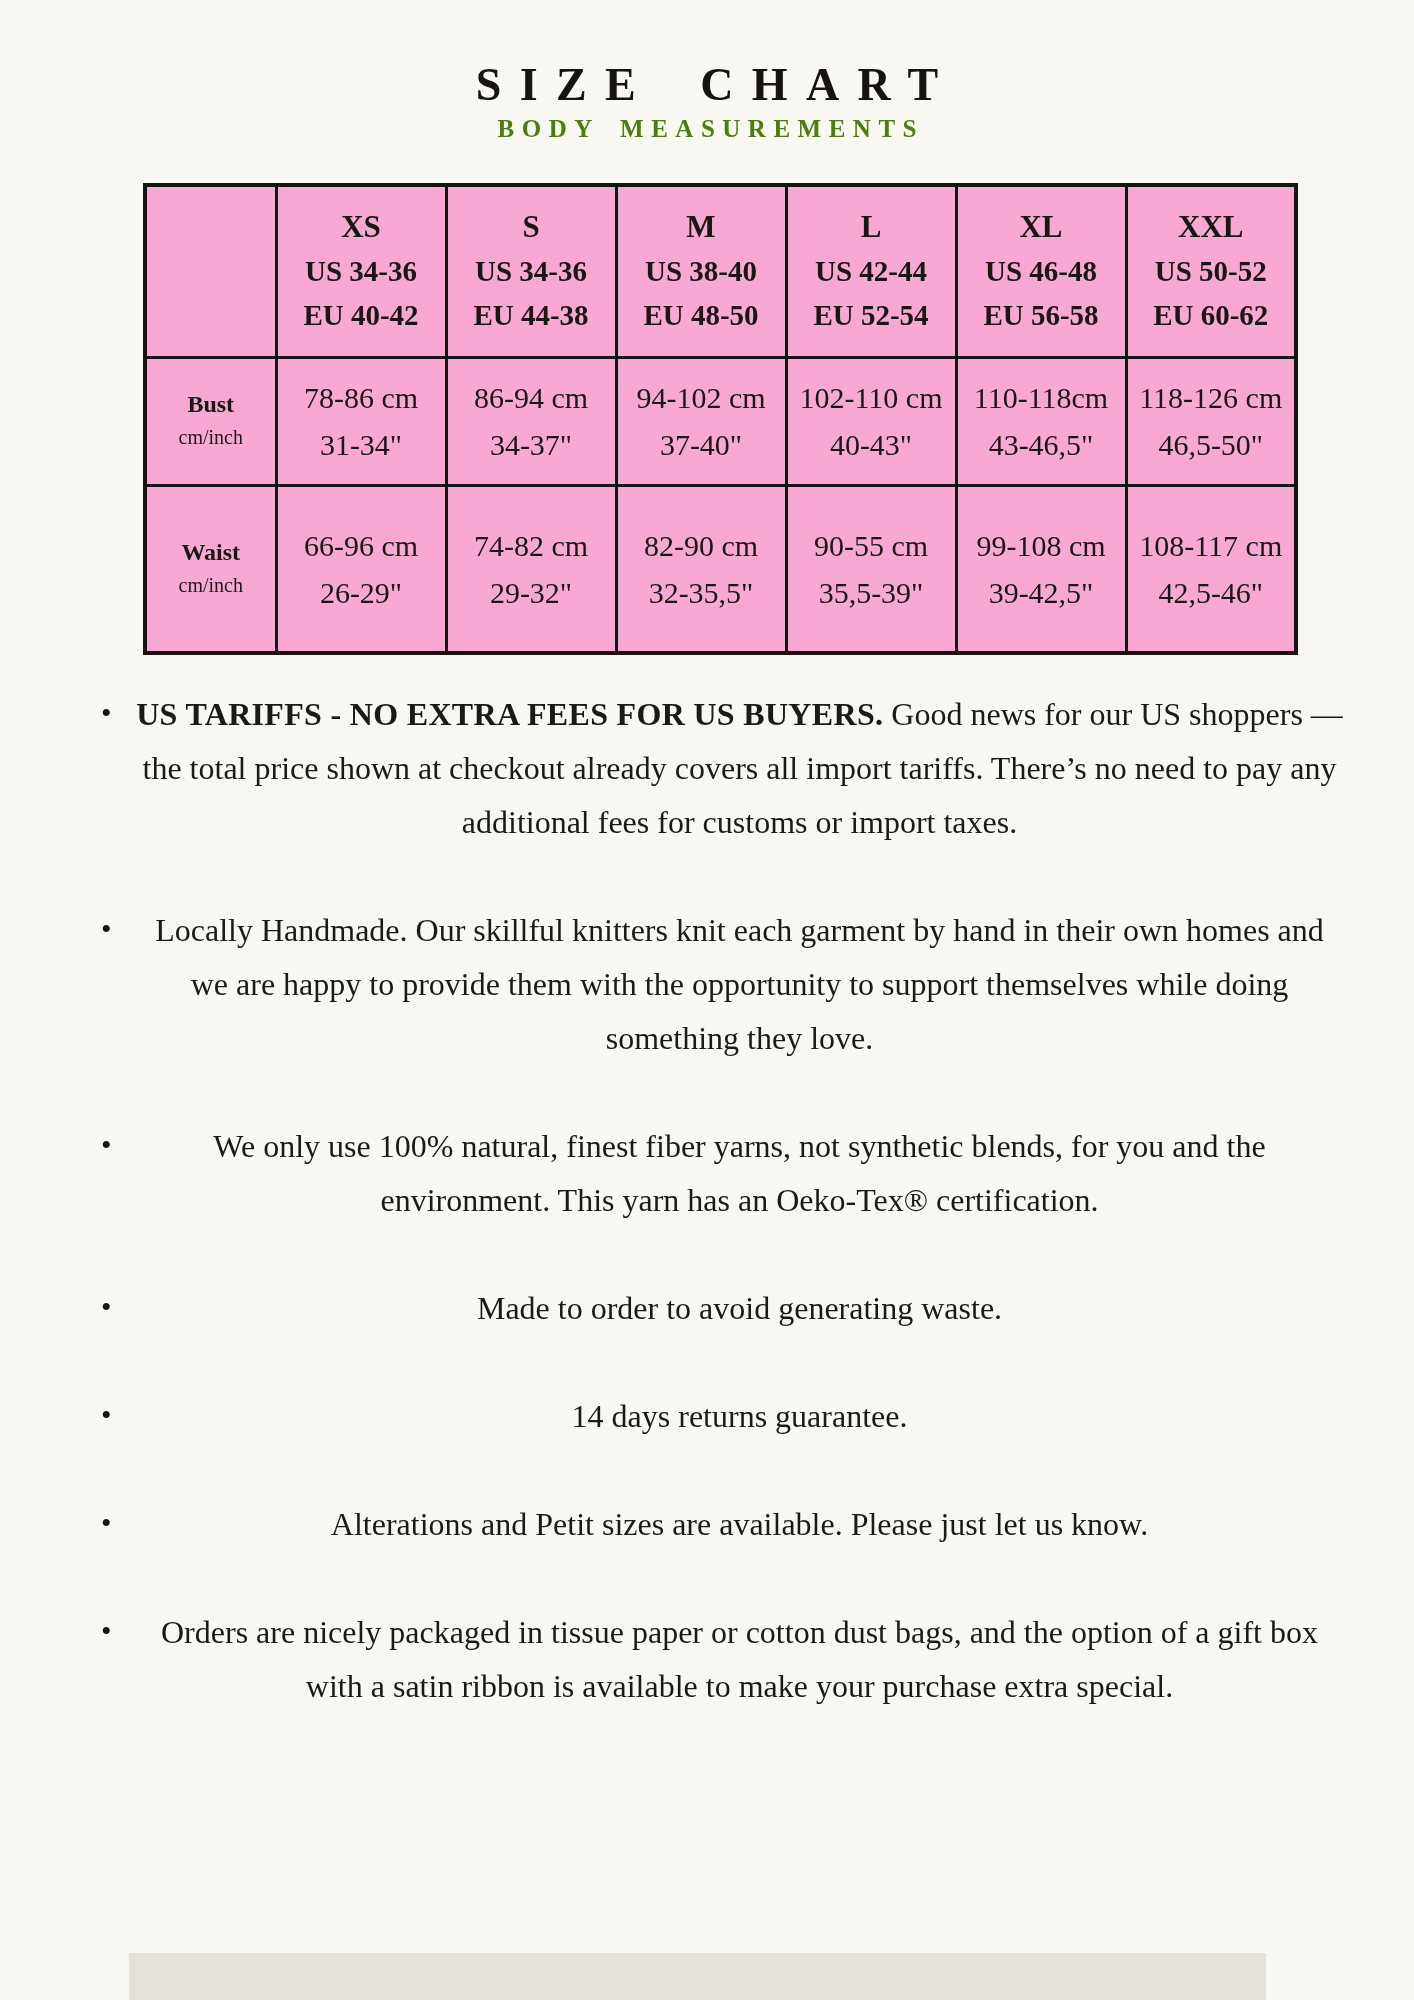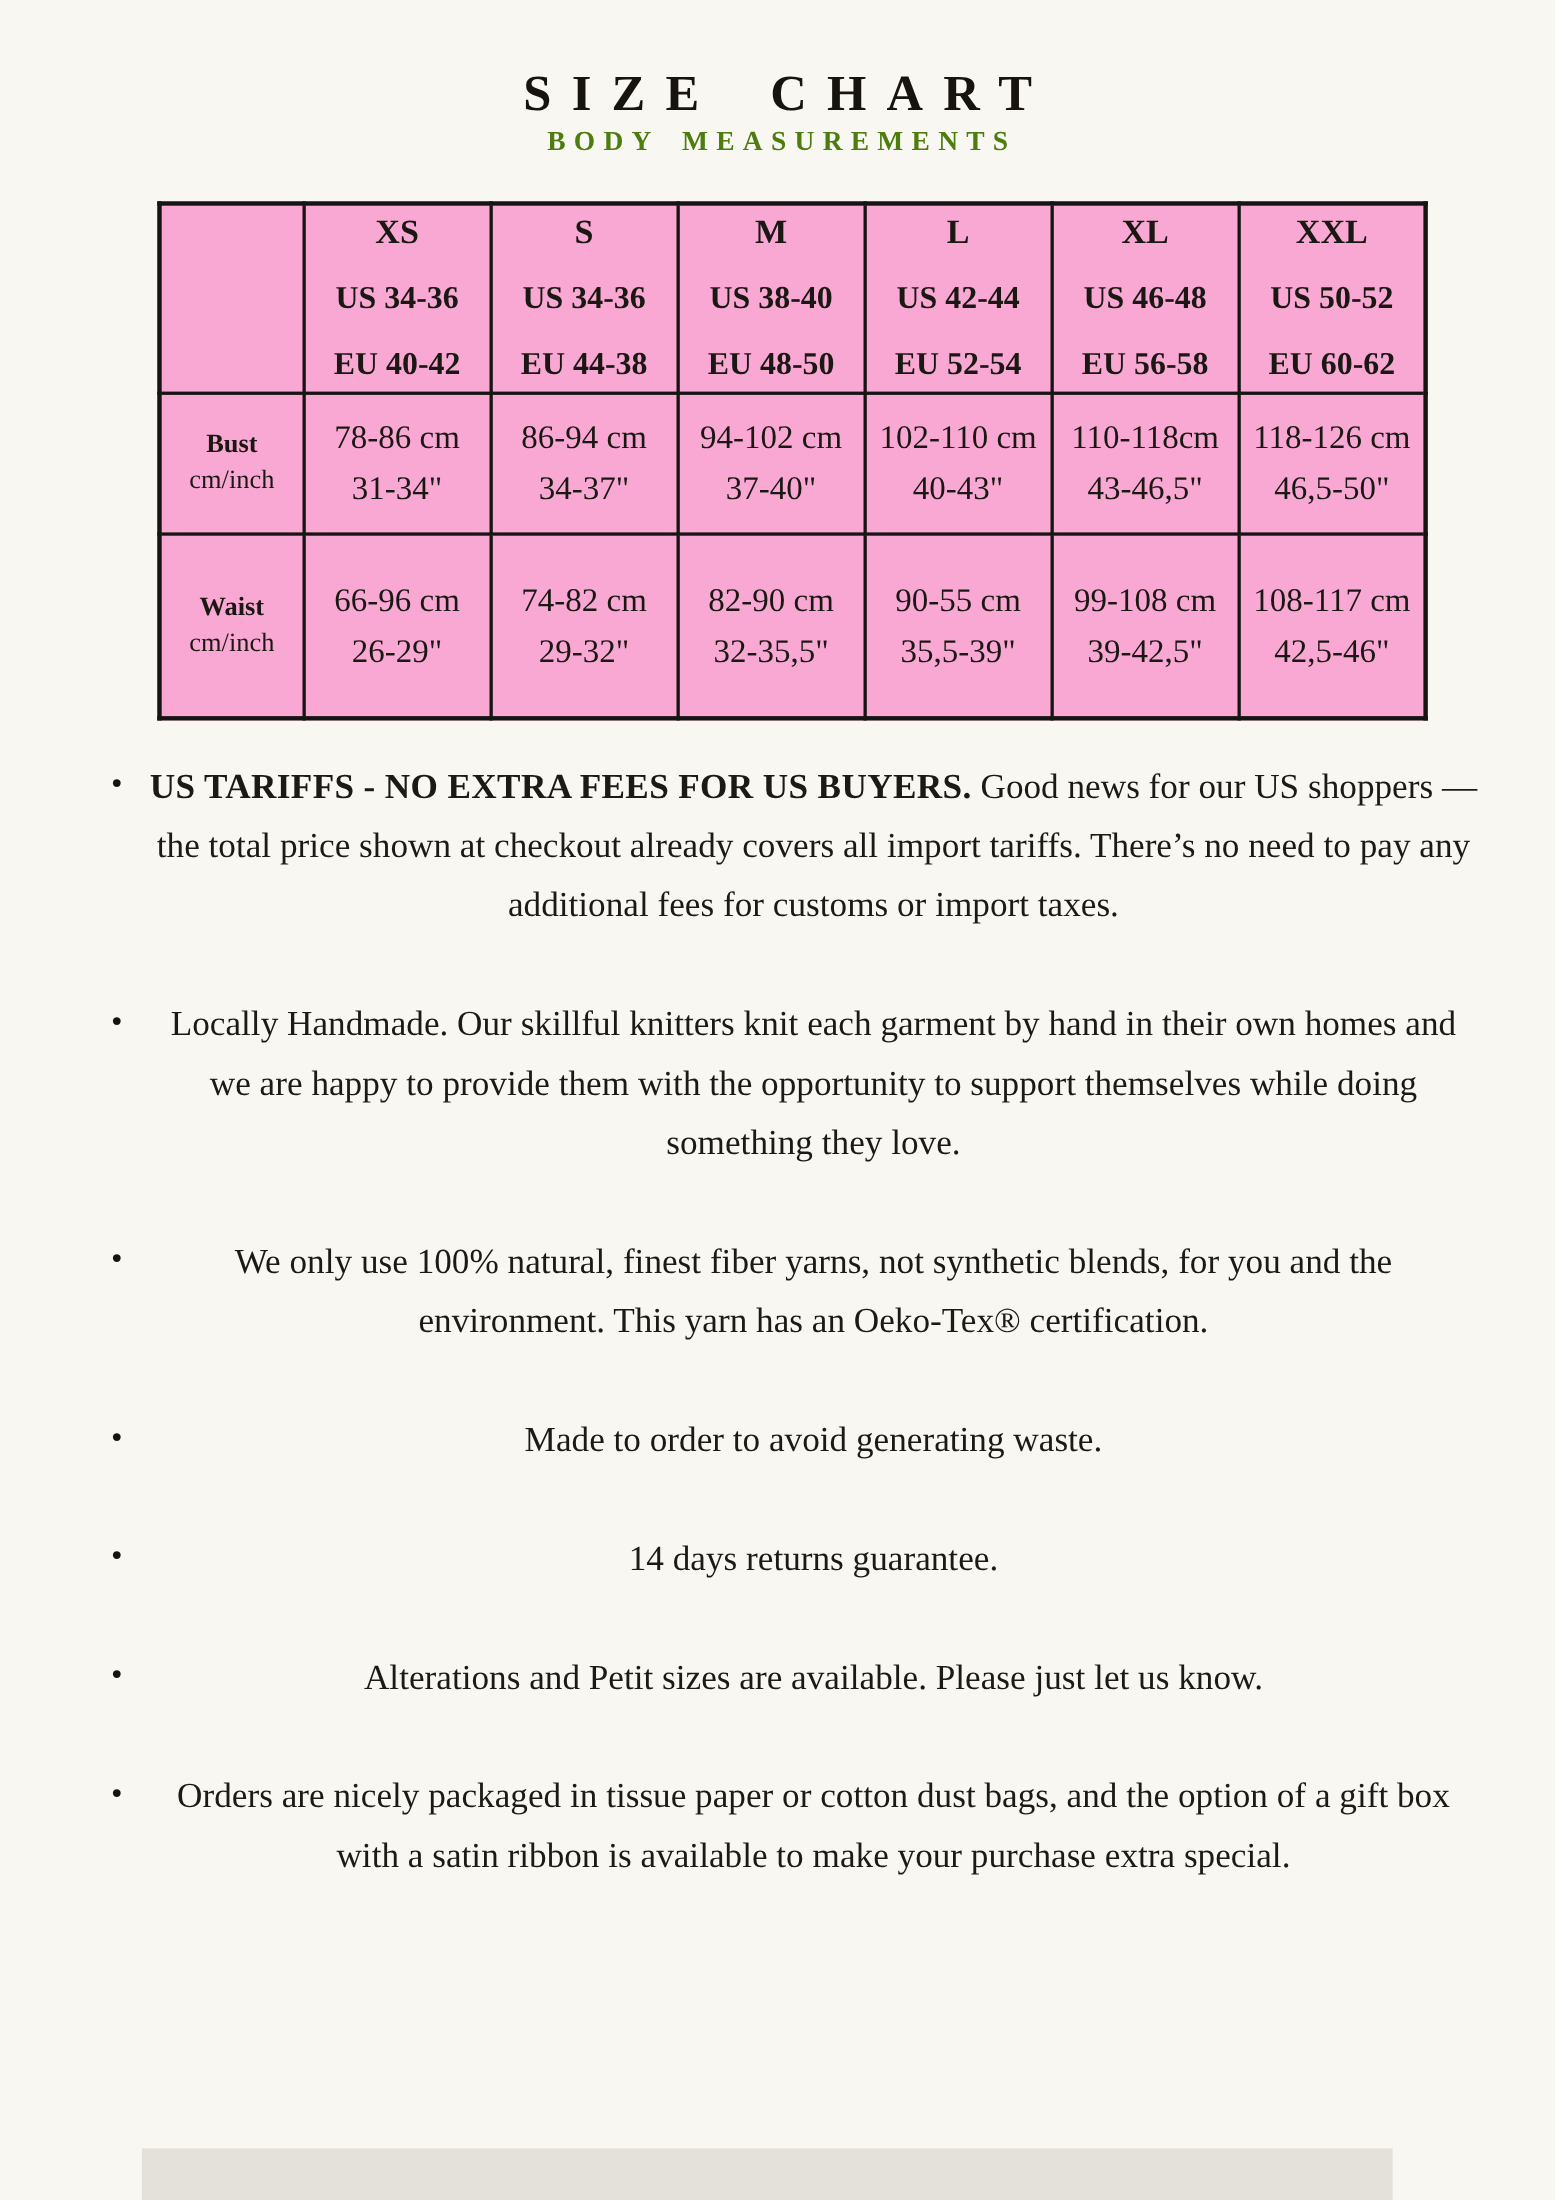--- a/index.html
+++ b/index.html
@@ -51,23 +51,23 @@
     text-align: center;
     vertical-align: middle;
     padding: 0;
   }
   .size-table col.label-col { width: 131px; }
   .size-table col.size-col  { width: 170px; }
   tr.header-row  { height: 172px; }
   tr.bust-row    { height: 128px; }
   tr.waist-row   { height: 168px; }
   .size-name { font-size: 31px; font-weight: 700; line-height: 44px; }
-  .size-us, .size-eu { font-size: 29px; font-weight: 700; line-height: 44px; margin-top: 16px; }
+  .size-us, .size-eu { font-size: 29px; font-weight: 700; line-height: 44px; }
   .row-label { font-size: 24px; font-weight: 700; line-height: 33px; }
-  .row-unit  { font-size: 24px; font-weight: 400; line-height: 33px; }
+  .row-unit  { font-size: 20px; font-weight: 400; line-height: 33px; }
   .cell-cm, .cell-inch { font-size: 30px; font-weight: 400; line-height: 47px; }
   
   ul.info-list {
     list-style: none;
     margin: 32px 0 0 0;
     padding: 0 70px 0 135px;
     text-align: center;
   }
   ul.info-list li {
     position: relative;

